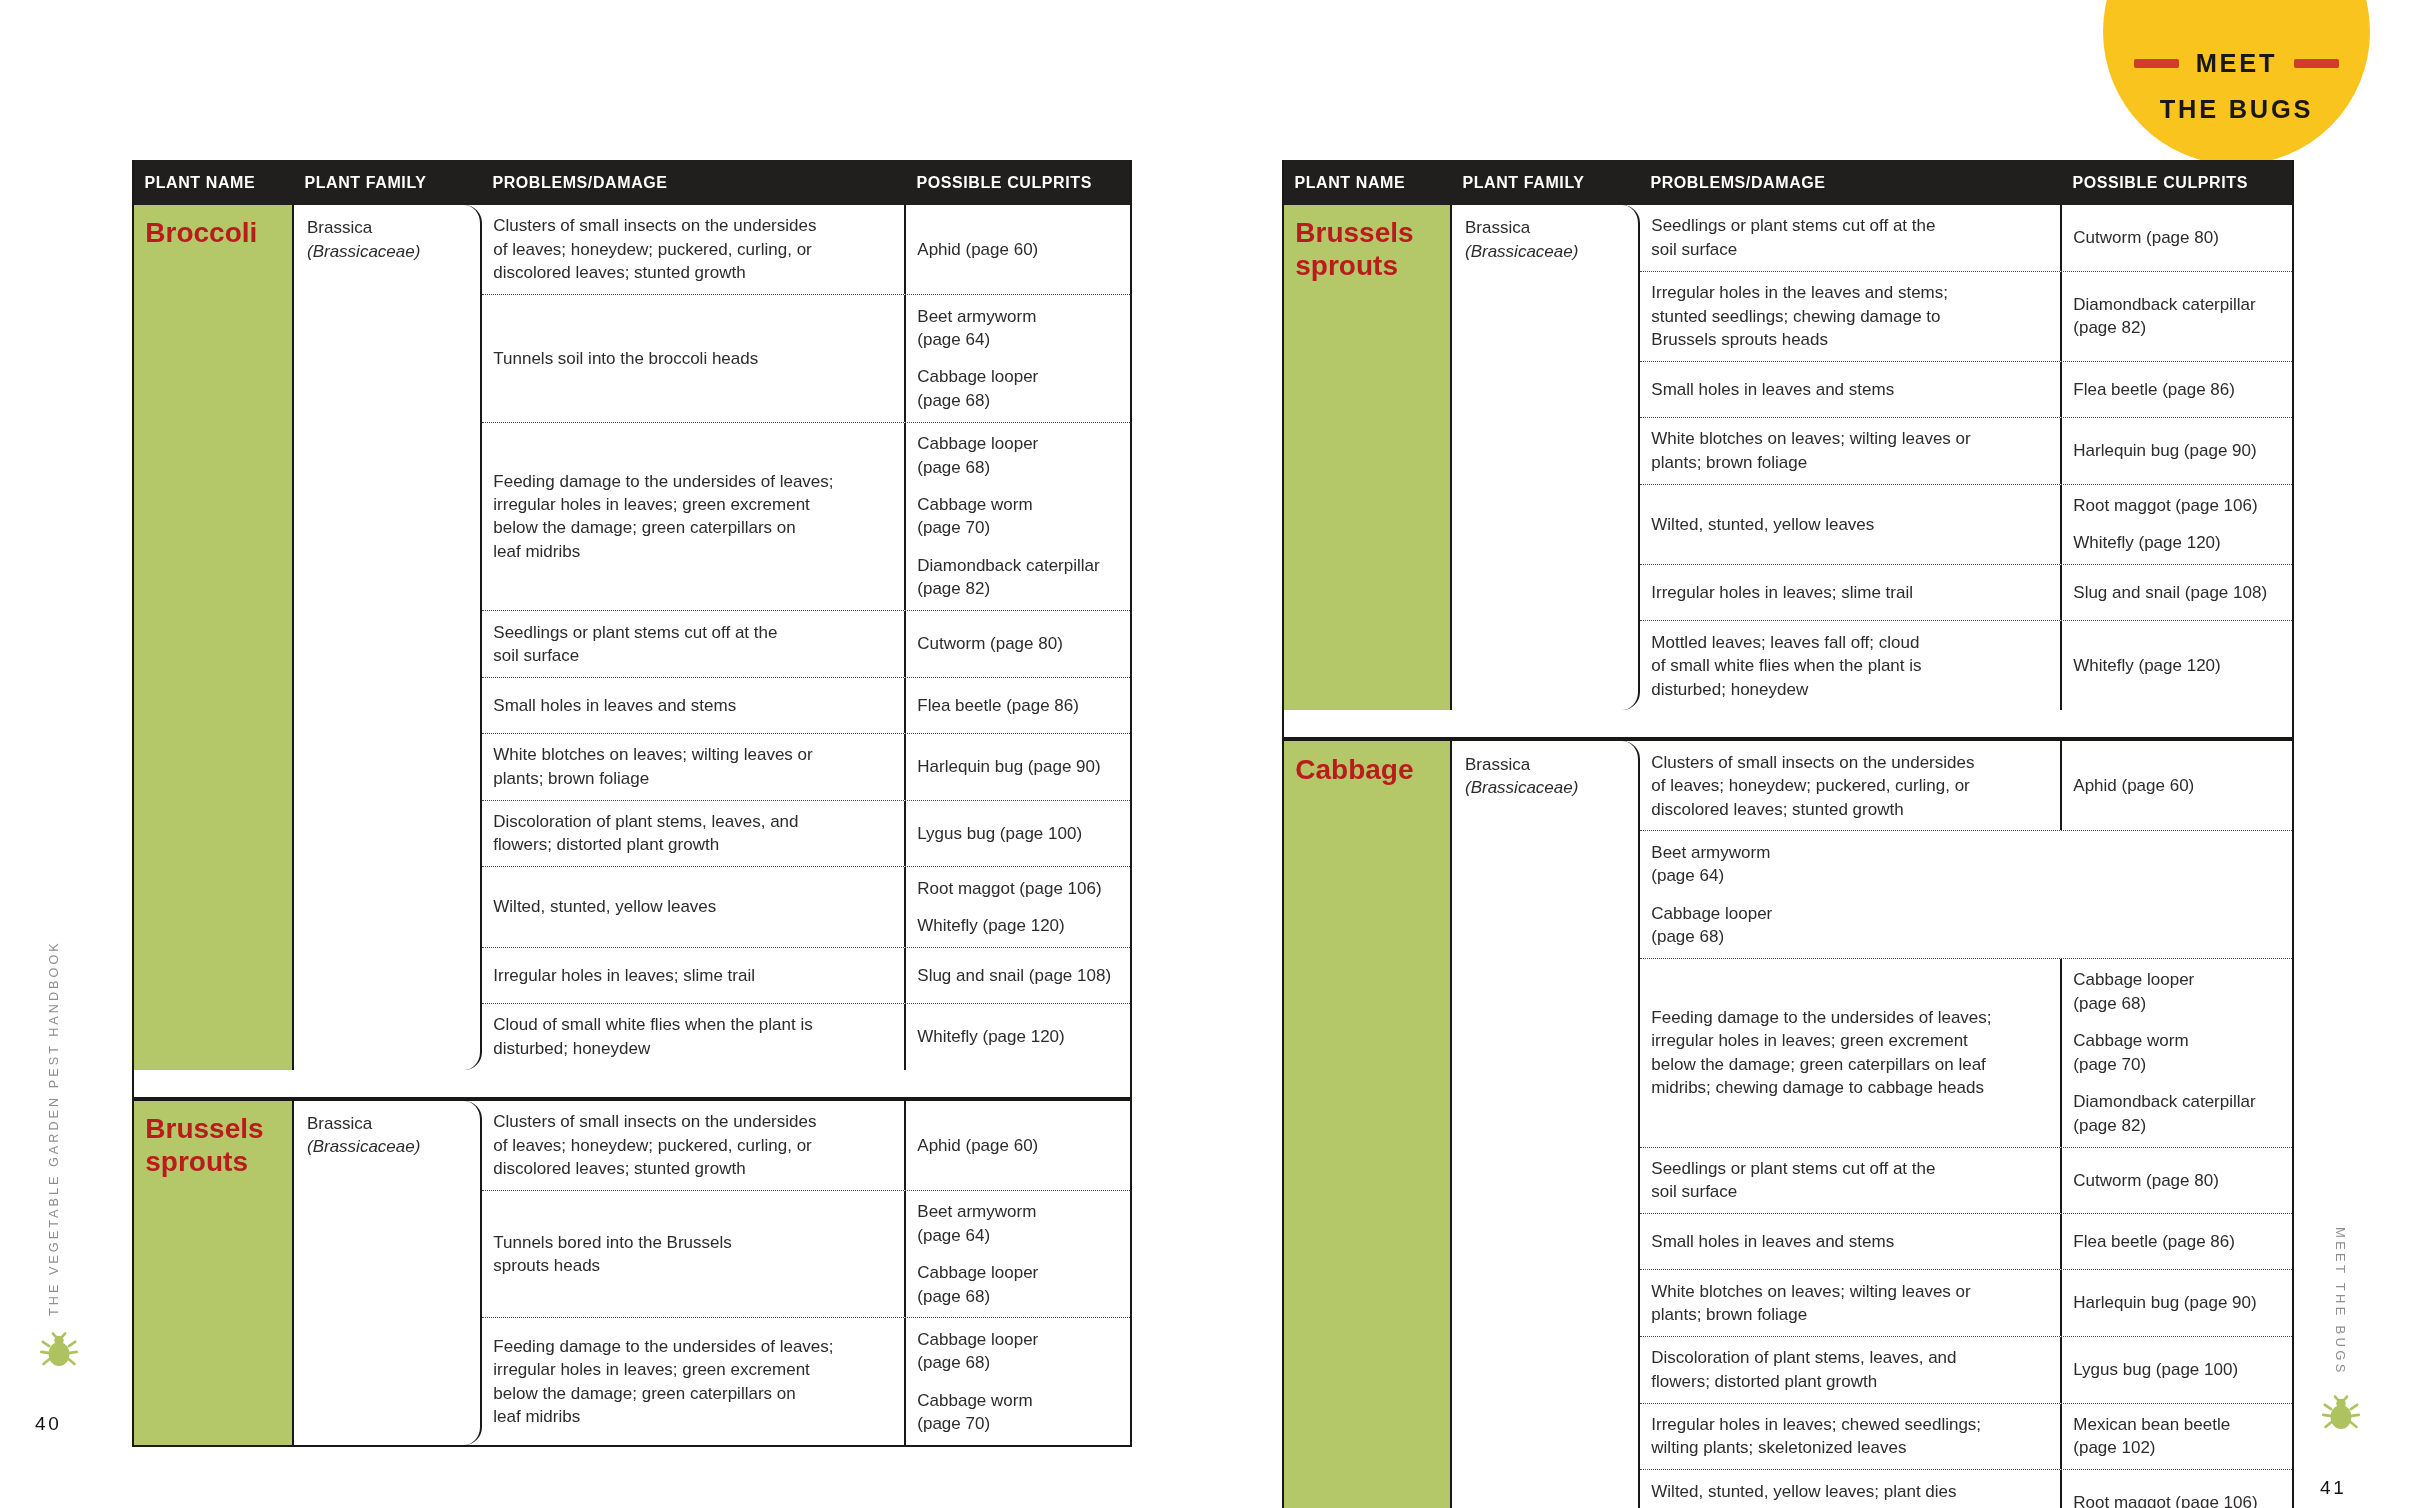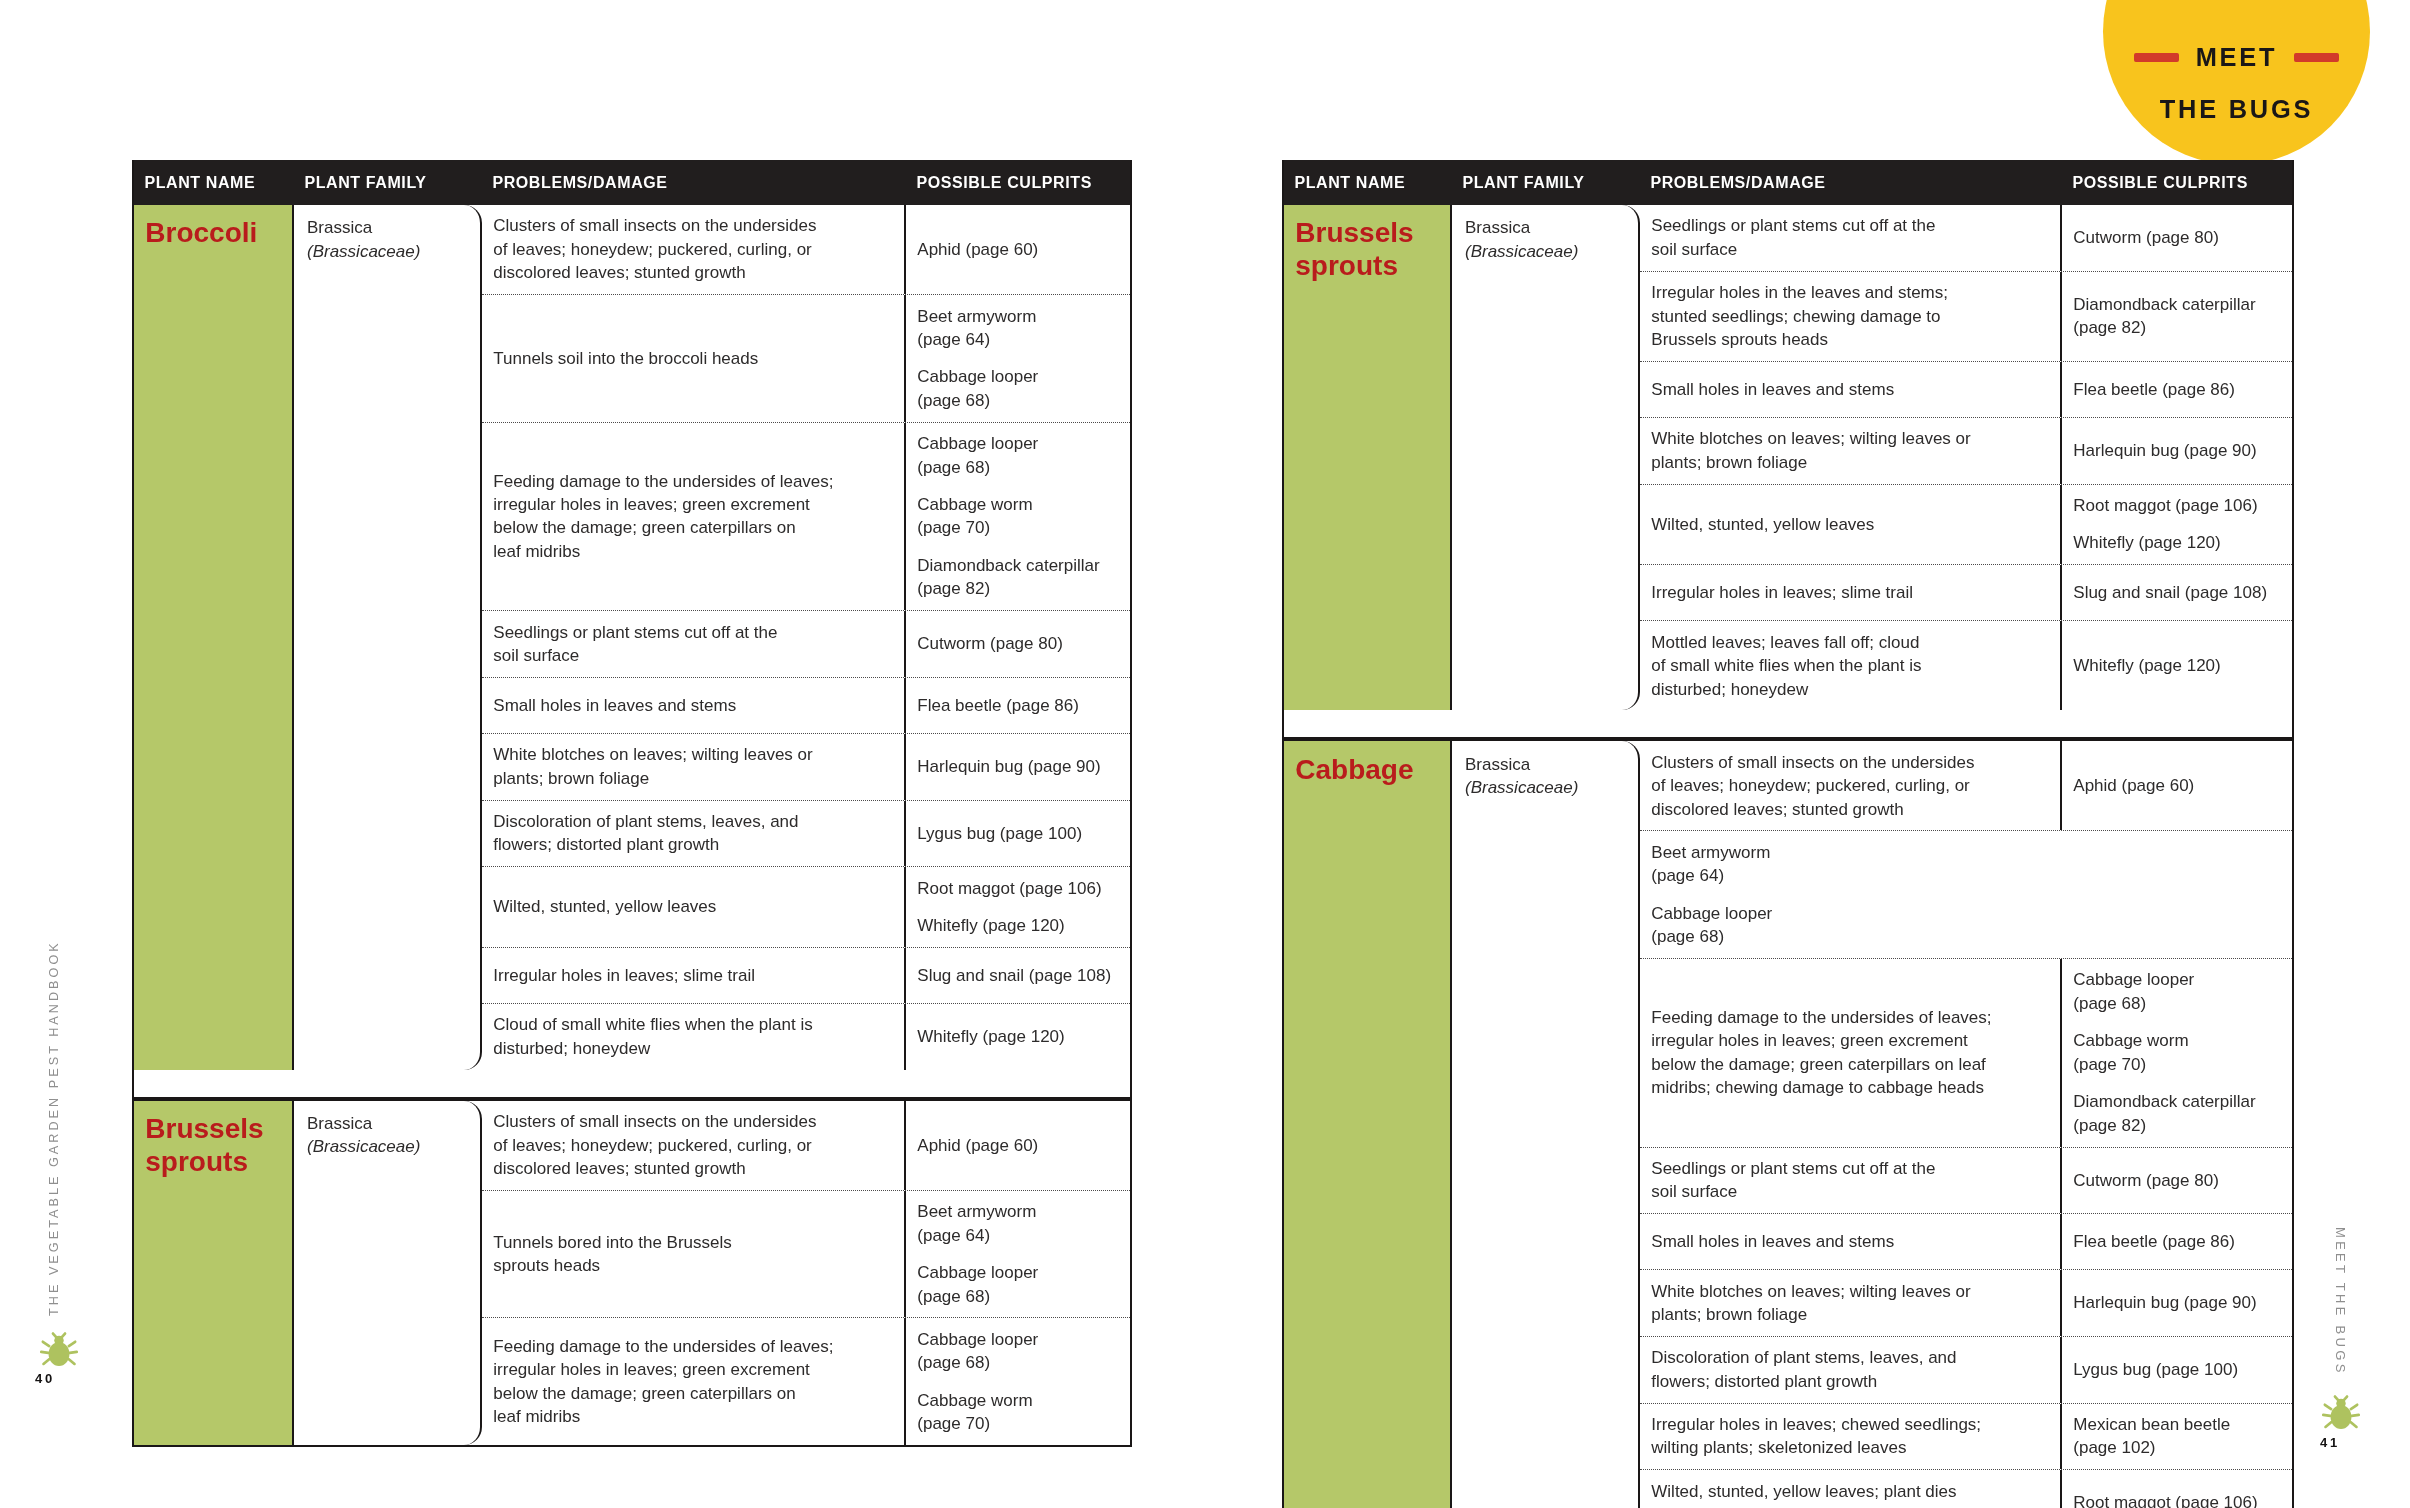--- a/index.html
+++ b/index.html
@@ -18,21 +18,21 @@
     font-family:"Liberation Sans","DejaVu Sans",sans-serif;
     color:var(--body-text);
   }
   
   .badge{
     position:absolute;left:2103px;top:-102px;width:267px;height:267px;
     border-radius:50%;background:var(--yellow);z-index:1;
   }
   .badge-inner{
     position:absolute;left:0;right:0;bottom:41px;
-    display:flex;flex-direction:column;align-items:center;gap:23px;
+    display:flex;flex-direction:column;align-items:center;gap:17px;
   }
   .badge-row{display:flex;align-items:center;gap:17px;}
   .badge-dash{width:45px;height:8.5px;background:var(--red);border-radius:1.9px;}
   .badge-line{
     font-weight:bold;font-size:25.4px;letter-spacing:2.8px;color:var(--ink);
   }
   
   .table{
     position:absolute;top:160px;background:#fff;z-index:2;
     border:2.8px solid var(--ink);border-top:none;
@@ -84,22 +84,22 @@
     writing-mode:vertical-rl;transform:rotate(180deg);
   }
   .spine-right{
     left:2333px;top:1227px;height:155px;
     writing-mode:vertical-rl;font-size:13px;letter-spacing:3.3px;
   }
   .bug{position:absolute;z-index:1;}
   .bug-left{left:40px;top:1331px;width:38px;height:38px;}
   .bug-right{left:2322px;top:1394px;width:38px;height:38px;}
   .pagenum{
-    position:absolute;font-weight:bold;font-size:13px;letter-spacing:2.8px;
-    color:#141212;z-index:1;
+    position:absolute;font-weight:normal;font-size:19px;letter-spacing:2.8px;
+    color:#141212;z-index:1;margin-top:42px;
   }
   .pn-left{left:35px;top:1371px;}
   .pn-right{left:2320px;top:1435px;}
 </style>
 </head>
 <body>
 
 <div class="spread">
 
   <div class="badge">

